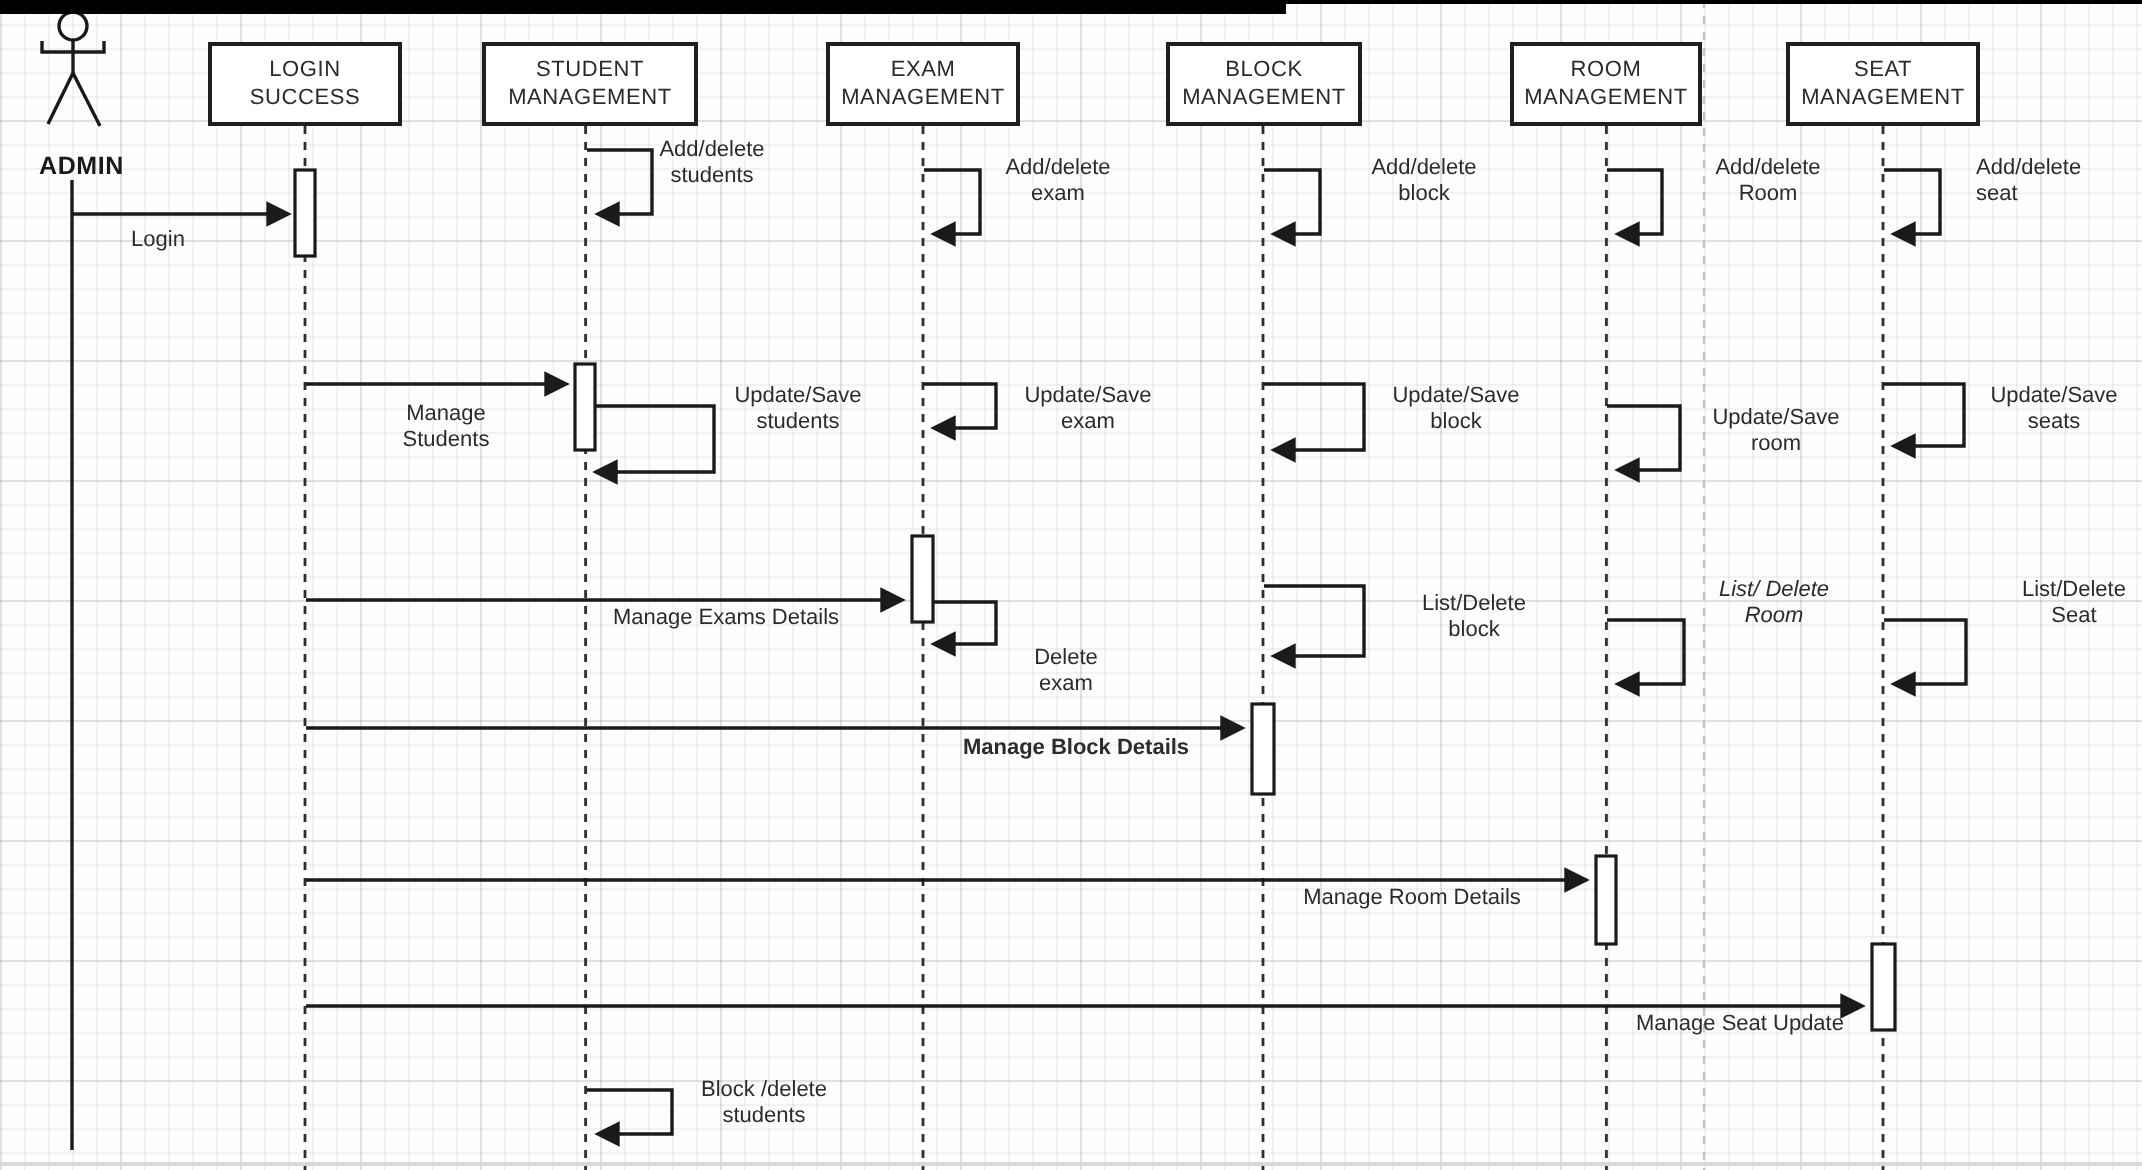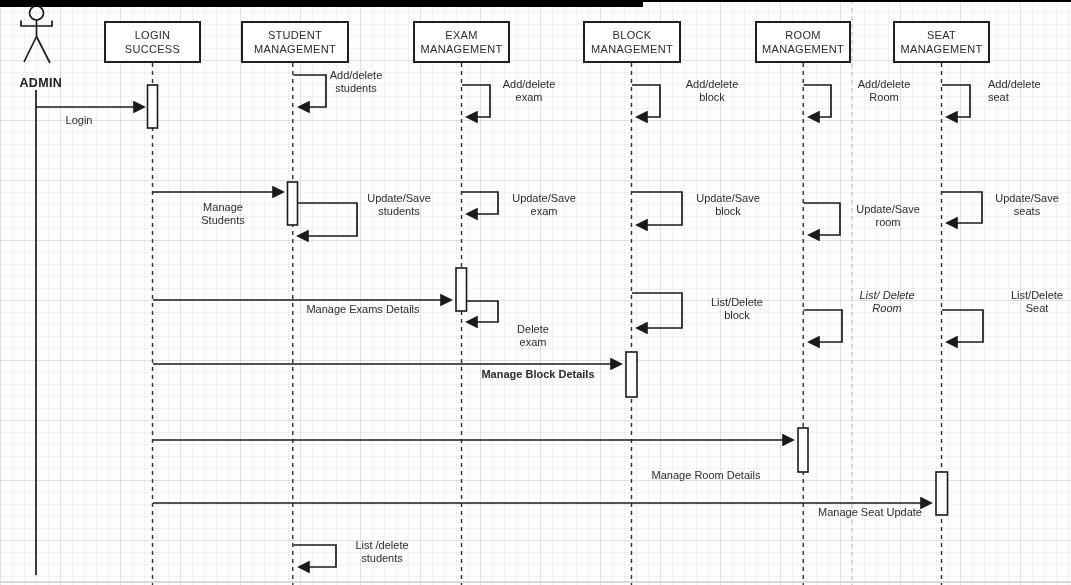--- a/index.html
+++ b/index.html
@@ -149,18 +149,18 @@
   <div class="lbl" style="left:296px;top:303px;width:134px;">Manage Exams Details</div>
   <div class="lbl" style="left:511px;top:295px;width:44px;margin-top:28px;">Delete
 exam</div>
   <div class="lbl" style="left:701px;top:296px;width:72px;">List/Delete
 block</div>
   <div class="lbl" style="left:849px;top:289px;width:76px;font-style:italic;">List/ Delete
 Room</div>
   <div class="lbl" style="left:999px;top:289px;width:76px;">List/Delete
 Seat</div>
   <div class="lbl" style="left:468px;top:368px;width:140px;font-weight:bold;">Manage Block Details</div>
-  <div class="lbl" style="left:638px;top:443px;width:136px;margin-top:26px;">Manage Room Details</div>
+  <div class="lbl" style="left:638px;top:443px;width:136px;">Manage Room Details</div>
   <div class="lbl" style="left:803px;top:506px;width:134px;">Manage Seat Update</div>
-  <div class="lbl" style="left:345px;top:539px;width:74px;">List /delete
+  <div class="lbl" style="left:345px;top:539px;width:74px;">Block /delete
 students</div>
 
 </div>
 
 </body></html>

